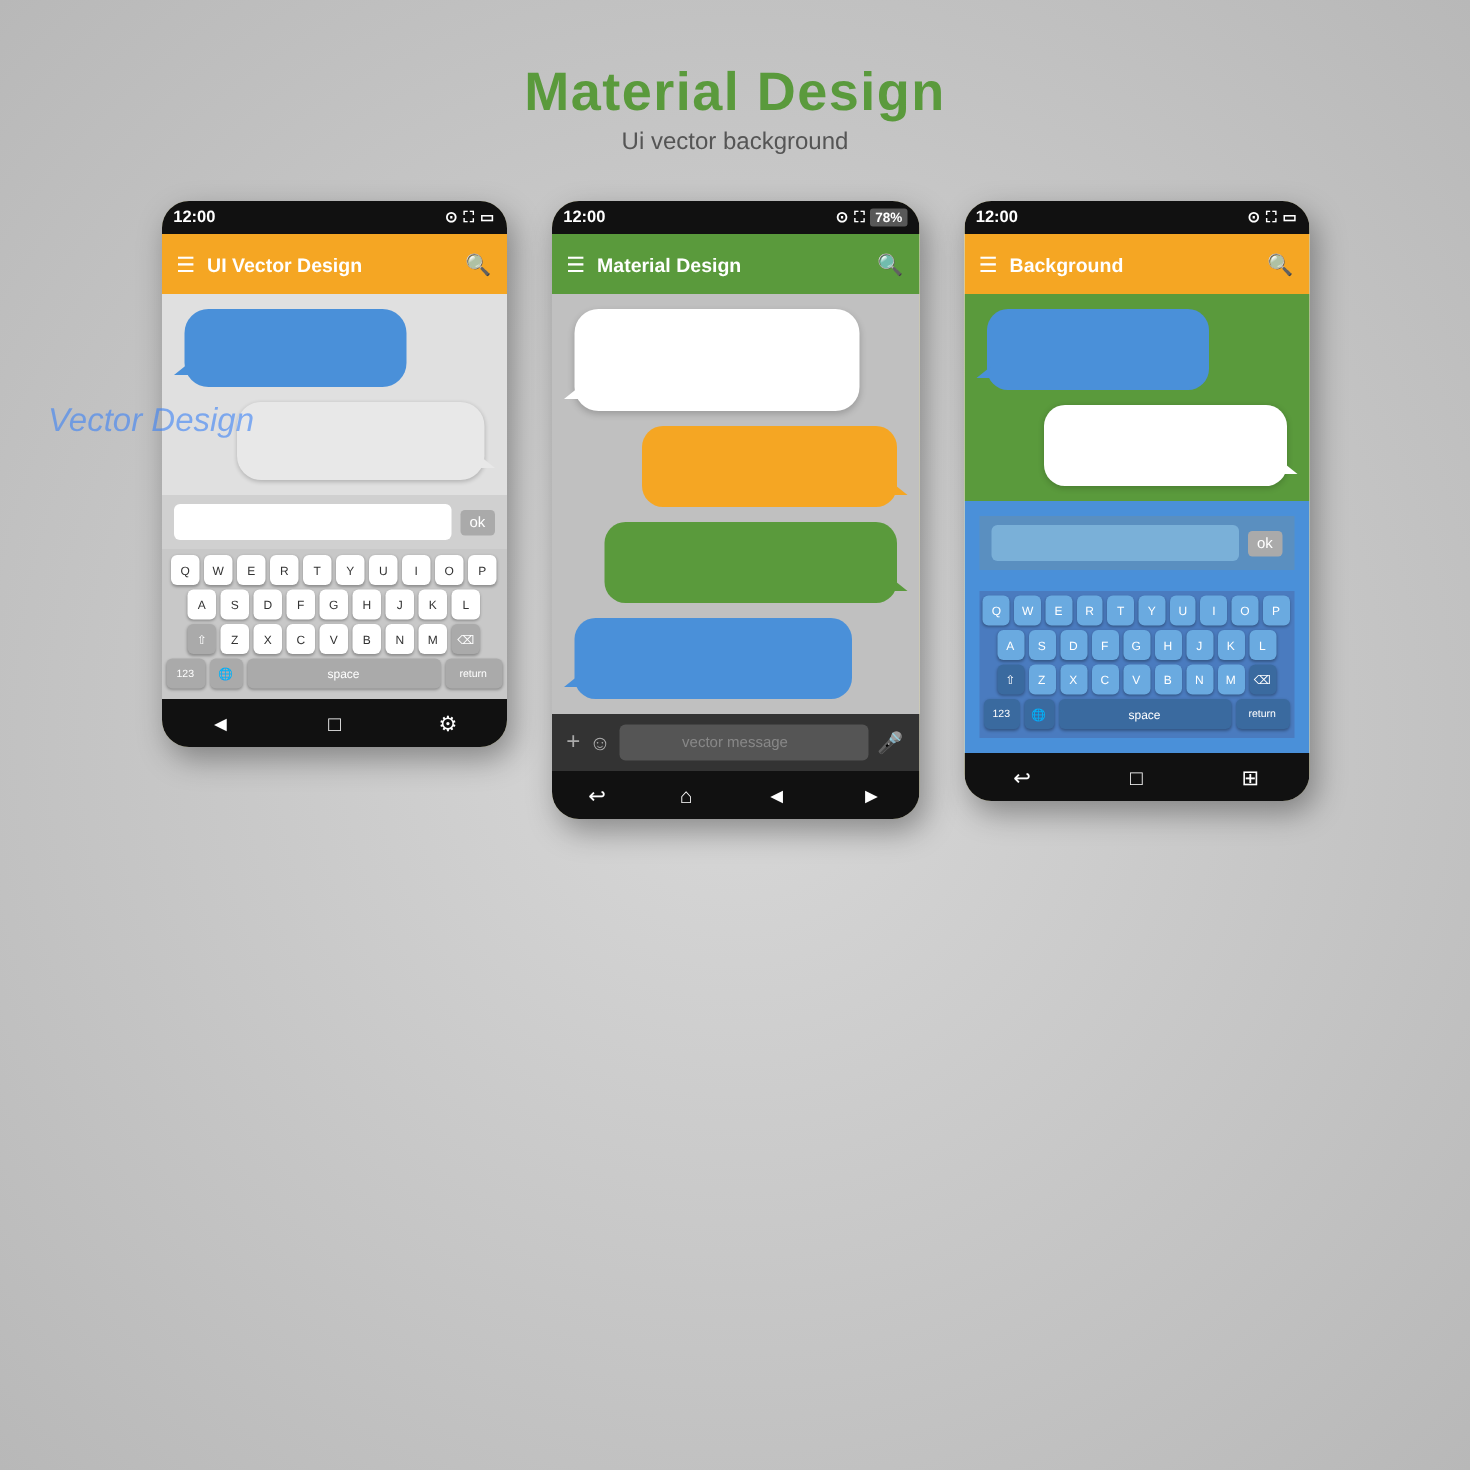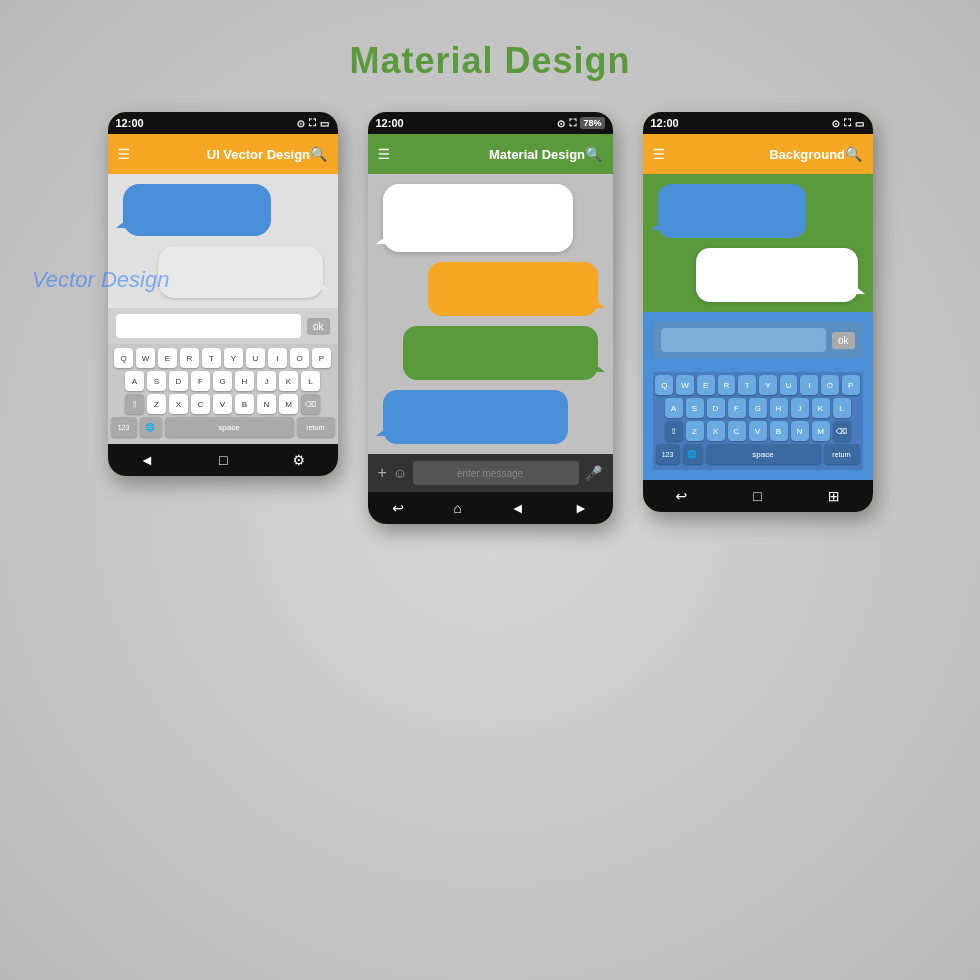--- a/index.html
+++ b/index.html
@@ -70,21 +70,20 @@
     }
     .app-bar-orange { background: #f5a623; }
     .app-bar-green { background: #5a9a3c; }
     .app-bar-amber { background: #f5a623; }
     .app-bar .title {
       flex: 1;
       color: white;
       font-size: 13px;
       font-weight: bold;
       margin-left: 8px;
-      text-align: right;
     }
     .menu-icon, .search-icon-white {
       color: white;
       font-size: 14px;
     }
     
     .screen {
       flex: 1;
       display: flex;
       flex-direction: column;
@@ -252,20 +251,21 @@
       background: rgba(255,255,255,0.3);
       border-radius: 2px;
       padding: 1px 3px;
     }
   </style>
 </head>
 <body>
 
 <div class="header">
   <h1>Material Design</h1>
+  <p>Ui vector background</p>
 </div>
 
 <div class="phones-container">
 
   <div class="phone">
     <div class="status-bar">
       <span>12:00</span>
       <div class="status-icons">
         <span>⊙</span>
         <span>⛶</span>
@@ -359,21 +359,21 @@
         <div class="chat-bubble right" style="background:#f5a623; width:170px; height:54px; --bubble-color:#f5a623; border-radius:14px;"></div>
 
         <div class="chat-bubble right" style="background:#5a9a3c; width:195px; height:54px; --bubble-color:#5a9a3c; border-radius:14px;"></div>
 
         <div class="chat-bubble left" style="background:#4a90d9; width:185px; height:54px; --bubble-color:#4a90d9; border-radius:14px;"></div>
       </div>
       <div class="msg-input-bar2">
         <span style="color:#aaa; font-size:16px;">+</span>
         <span style="color:#aaa; font-size:14px;">☺</span>
         <input class="msg-input-field2" type="text" style="">
-        <span style="color:#888; font-size:10px; position:absolute; left:50%; transform:translateX(-50%); pointer-events:none;">enter message</span>
+        <span style="color:#888; font-size:10px; position:absolute; left:50%; transform:translateX(-50%); pointer-events:none;">vector message</span>
         <span style="color:#aaa; font-size:14px;">🎤</span>
       </div>
     </div>
     <div class="nav-bar">
       <span class="nav-icon">↩</span>
       <span class="nav-icon">⌂</span>
       <span class="nav-icon">◄</span>
       <span class="nav-icon">►</span>
     </div>
   </div>

